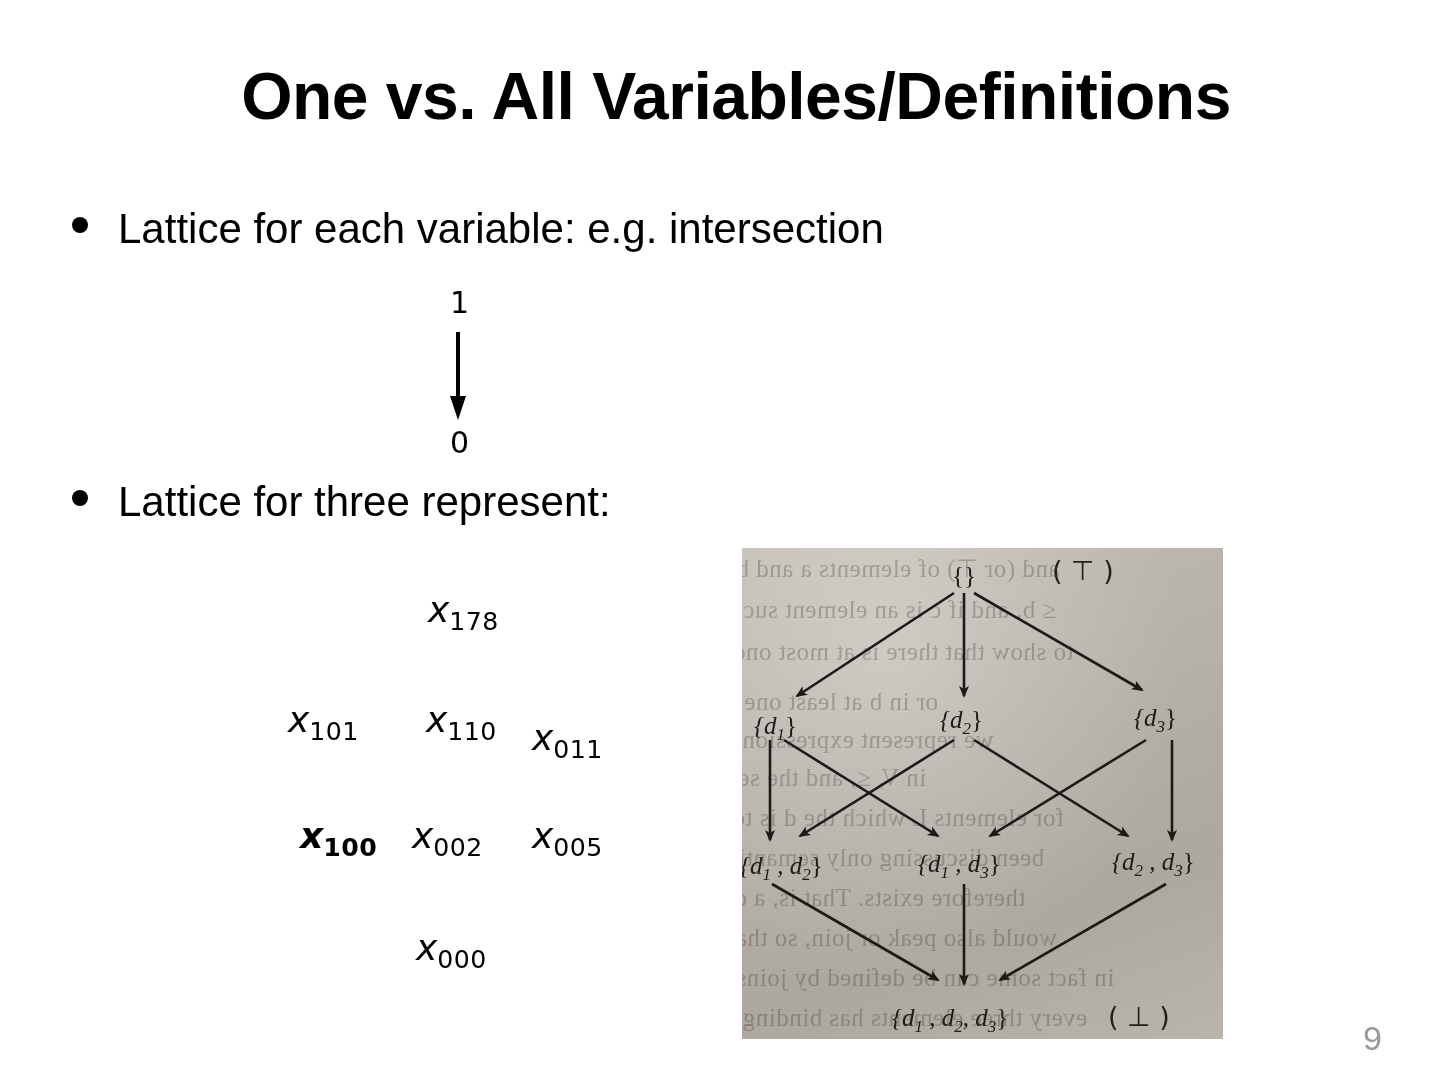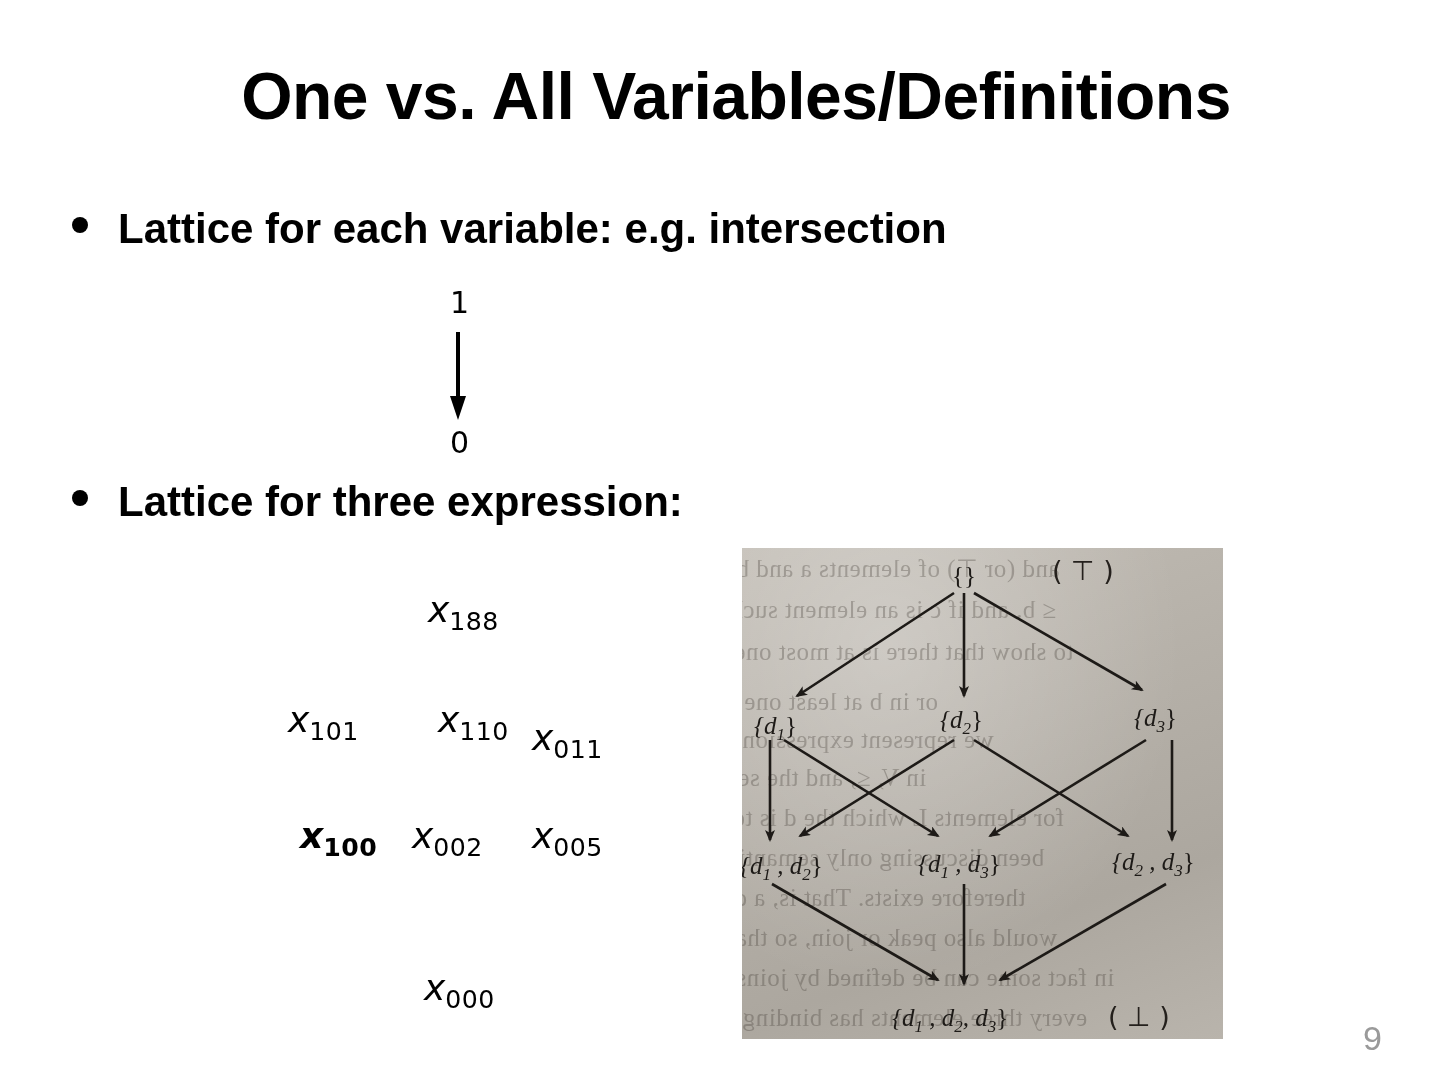--- a/index.html
+++ b/index.html
@@ -30,21 +30,21 @@
     white-space: nowrap;
     margin-left: 16px;
   }
 
   
   .bullet-row {
     position: absolute;
     display: flex;
     align-items: baseline;
     font-size: 42px;
-    font-weight: bold;
+    font-weight: normal;
     white-space: nowrap;
   }
   .bullet-dot {
     width: 16px;
     height: 16px;
     border-radius: 50%;
     background: #000;
     display: inline-block;
     margin-right: 30px;
     flex: 0 0 auto;
@@ -91,28 +91,28 @@
   .lat-label sub {
     font-style: normal;
     font-size: 0.70em;
     vertical-align: -0.30em;
     letter-spacing: 0.5px;
   }
   
   #lat-111 { left: 148px; top: 12px; }
   
   #lat-101 { left: 8px;  top: 122px; }
-  #lat-110 { left: 158px; top: 122px; text-align: center; }
+  #lat-110 { left: 146px; top: 122px; text-align: center; }
   #lat-011 { left: 252px; top: 122px; margin-top: 18px; }
   
   #lat-100 { left: 20px;  top: 238px; font-weight: bold; }
   #lat-010 { left: 132px; top: 238px; }
   #lat-001 { left: 252px; top: 238px; }
   
-  #lat-000 { left: 144px; top: 350px; margin-top: 40px; }
+  #lat-000 { left: 136px; top: 350px; }
 
   
   #book-figure-photo {
     position: absolute;
     left: 742px;
     top: 548px;
     width: 481px;
     height: 491px;
     background:
       radial-gradient(ellipse at 30% 20%, rgba(255,255,255,0.28), rgba(255,255,255,0) 62%),
@@ -174,25 +174,25 @@
   <svg id="tp-arrow" width="40" height="92" viewBox="0 0 40 92">
     <line x1="20" y1="2" x2="20" y2="72" stroke="#000" stroke-width="4"></line>
     <polygon points="20,90 12,66 28,66" fill="#000"></polygon>
   </svg>
 
   <span class="node-label" id="tp-bottom">0</span>
 </div>
 
 <div class="bullet-row" id="bullet-two">
   <span class="bullet-dot"></span>
-  <span>Lattice for three expression:</span>
+  <span>Lattice for three represent:</span>
 </div>
 
 <div id="three-var-lattice">
-  <span class="lat-label" id="lat-111"><span>x</span><sub>188</sub></span>
+  <span class="lat-label" id="lat-111"><span>x</span><sub>178</sub></span>
 
   <span class="lat-label" id="lat-101"><span>x</span><sub>101</sub></span>
   <span class="lat-label" id="lat-110"><span>x</span><sub>110</sub></span>
   <span class="lat-label" id="lat-011"><span>x</span><sub>011</sub></span>
 
   <span class="lat-label" id="lat-100"><span>x</span><sub>100</sub></span>
   <span class="lat-label" id="lat-010"><span>x</span><sub>002</sub></span>
   <span class="lat-label" id="lat-001"><span>x</span><sub>005</sub></span>
 
   <span class="lat-label" id="lat-000"><span>x</span><sub>000</sub></span>

